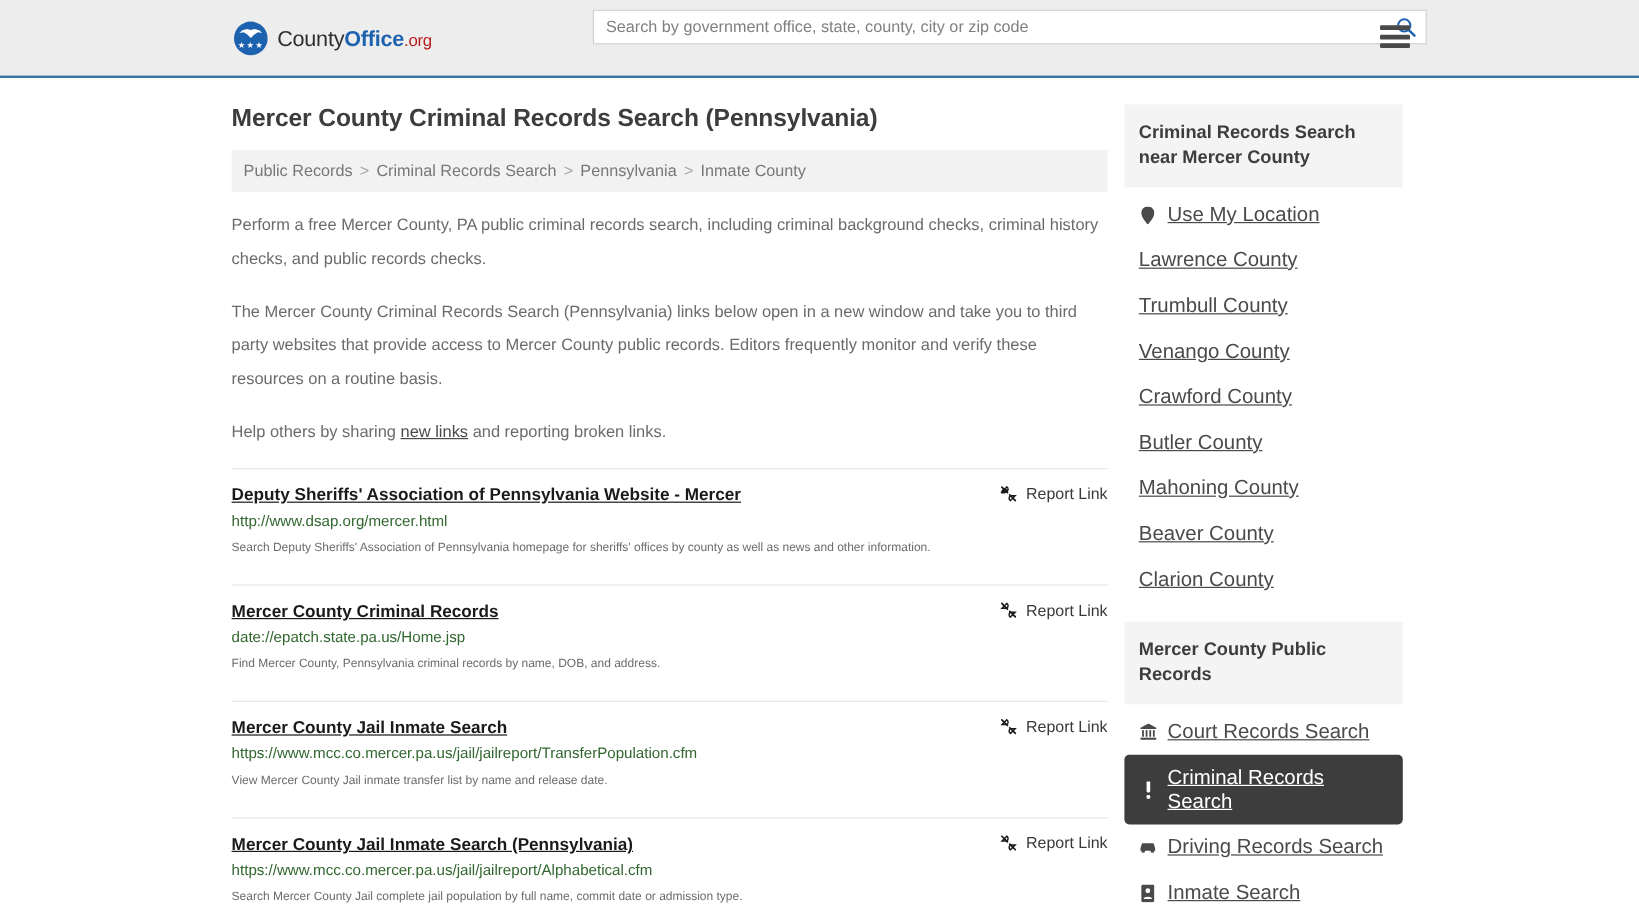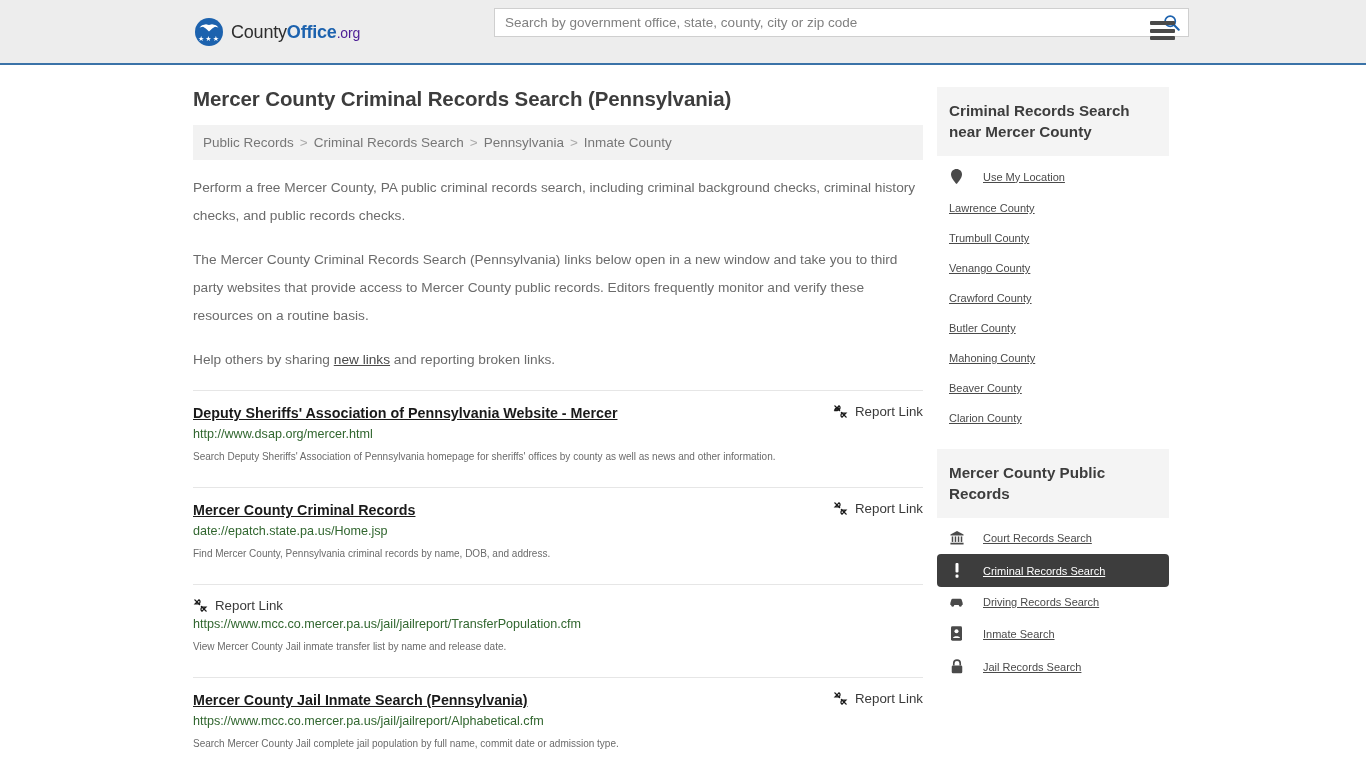--- a/index.html
+++ b/index.html
@@ -54,21 +54,21 @@
     white-space: nowrap;
   }
   .logo-text {
     margin-left: 8px;
     font-size: 18px;
     letter-spacing: -0.2px;
     white-space: nowrap;
   }
   .logo-text .t-county { color: #2e2e2e; }
   .logo-text .t-office { color: #1c62ae; font-weight: bold; }
-  .logo-text .t-org { color: #4c1d95; font-size: 14px; }
+  .logo-text .t-org { color: #b91c1c; font-size: 14px; }
 
   .search-wrap {
     position: absolute;
     left: 494px;
     top: 8px;
     width: 695px;
     height: 29px;
     background: #ffffff;
     border: 1px solid #cfcfcf;
     display: flex;
@@ -218,23 +218,23 @@
     padding: 13px 12px 14px 12px;
     font-size: 15.2px;
     font-weight: bold;
     color: #3d3d3d;
     line-height: 21px;
   }
   .side-list { padding: 4px 0 0 0; }
   .side-item {
     display: flex;
     align-items: center;
-    gap: 19px;
+    gap: 9px;
     padding: 9px 12px;
-    font-size: 11px;
+    font-size: 17px;
     cursor: pointer;
     border-radius: 4px;
   }
   .side-item .lbl {
     color: #4a4a4a;
     text-decoration: underline;
   }
   .side-item.active {
     background: #3d3d3d;
   }
@@ -332,20 +332,21 @@
               </svg>
               <span>Report Link</span>
             </div>
           </div>
           <div class="result-url">date://epatch.state.pa.us/Home.jsp</div>
           <div class="result-desc">Find Mercer County, Pennsylvania criminal records by name, DOB, and address.</div>
         </article>
 
         <article class="result">
           <div class="result-head">
+            <a class="result-title">Mercer County Jail Inmate Search</a>
             <div class="report-link">
               <svg width="15" height="15" viewBox="0 0 16 16">
                 <path d="M2 2 L7 7 M9 9 L14 14" stroke="#1a1a1a" stroke-width="1.5" fill="none" stroke-linecap="round"></path>
                 <path d="M2.2 6.2 L6.4 1.9 A2.6 2.6 0 0 1 6.4 6.2 Z" fill="none" stroke="#1a1a1a" stroke-width="1.3"></path>
                 <path d="M13.8 9.8 L9.6 14.1 A2.6 2.6 0 0 1 9.6 9.8 Z" fill="none" stroke="#1a1a1a" stroke-width="1.3"></path>
               </svg>
               <span>Report Link</span>
             </div>
           </div>
           <div class="result-url">https://www.mcc.co.mercer.pa.us/jail/jailreport/TransferPopulation.cfm</div>

